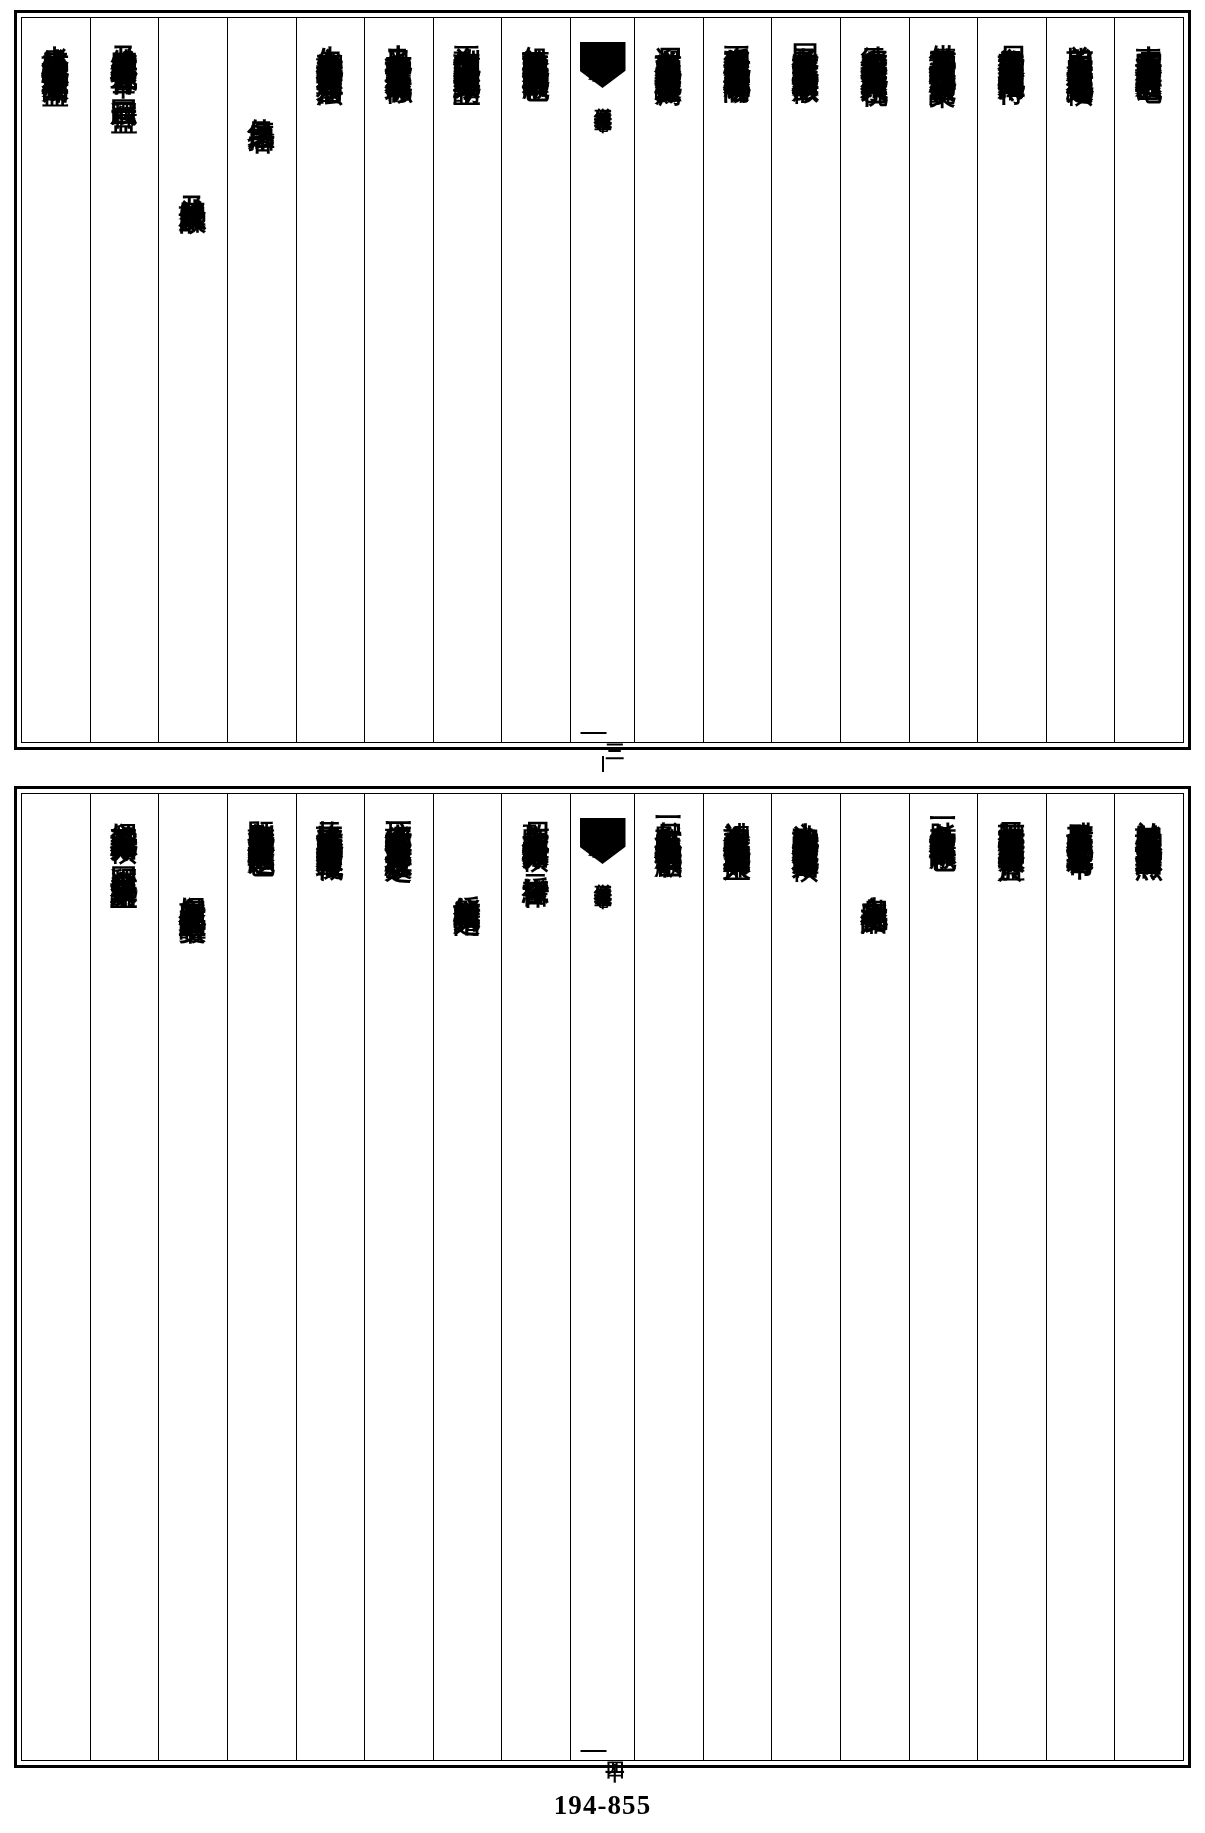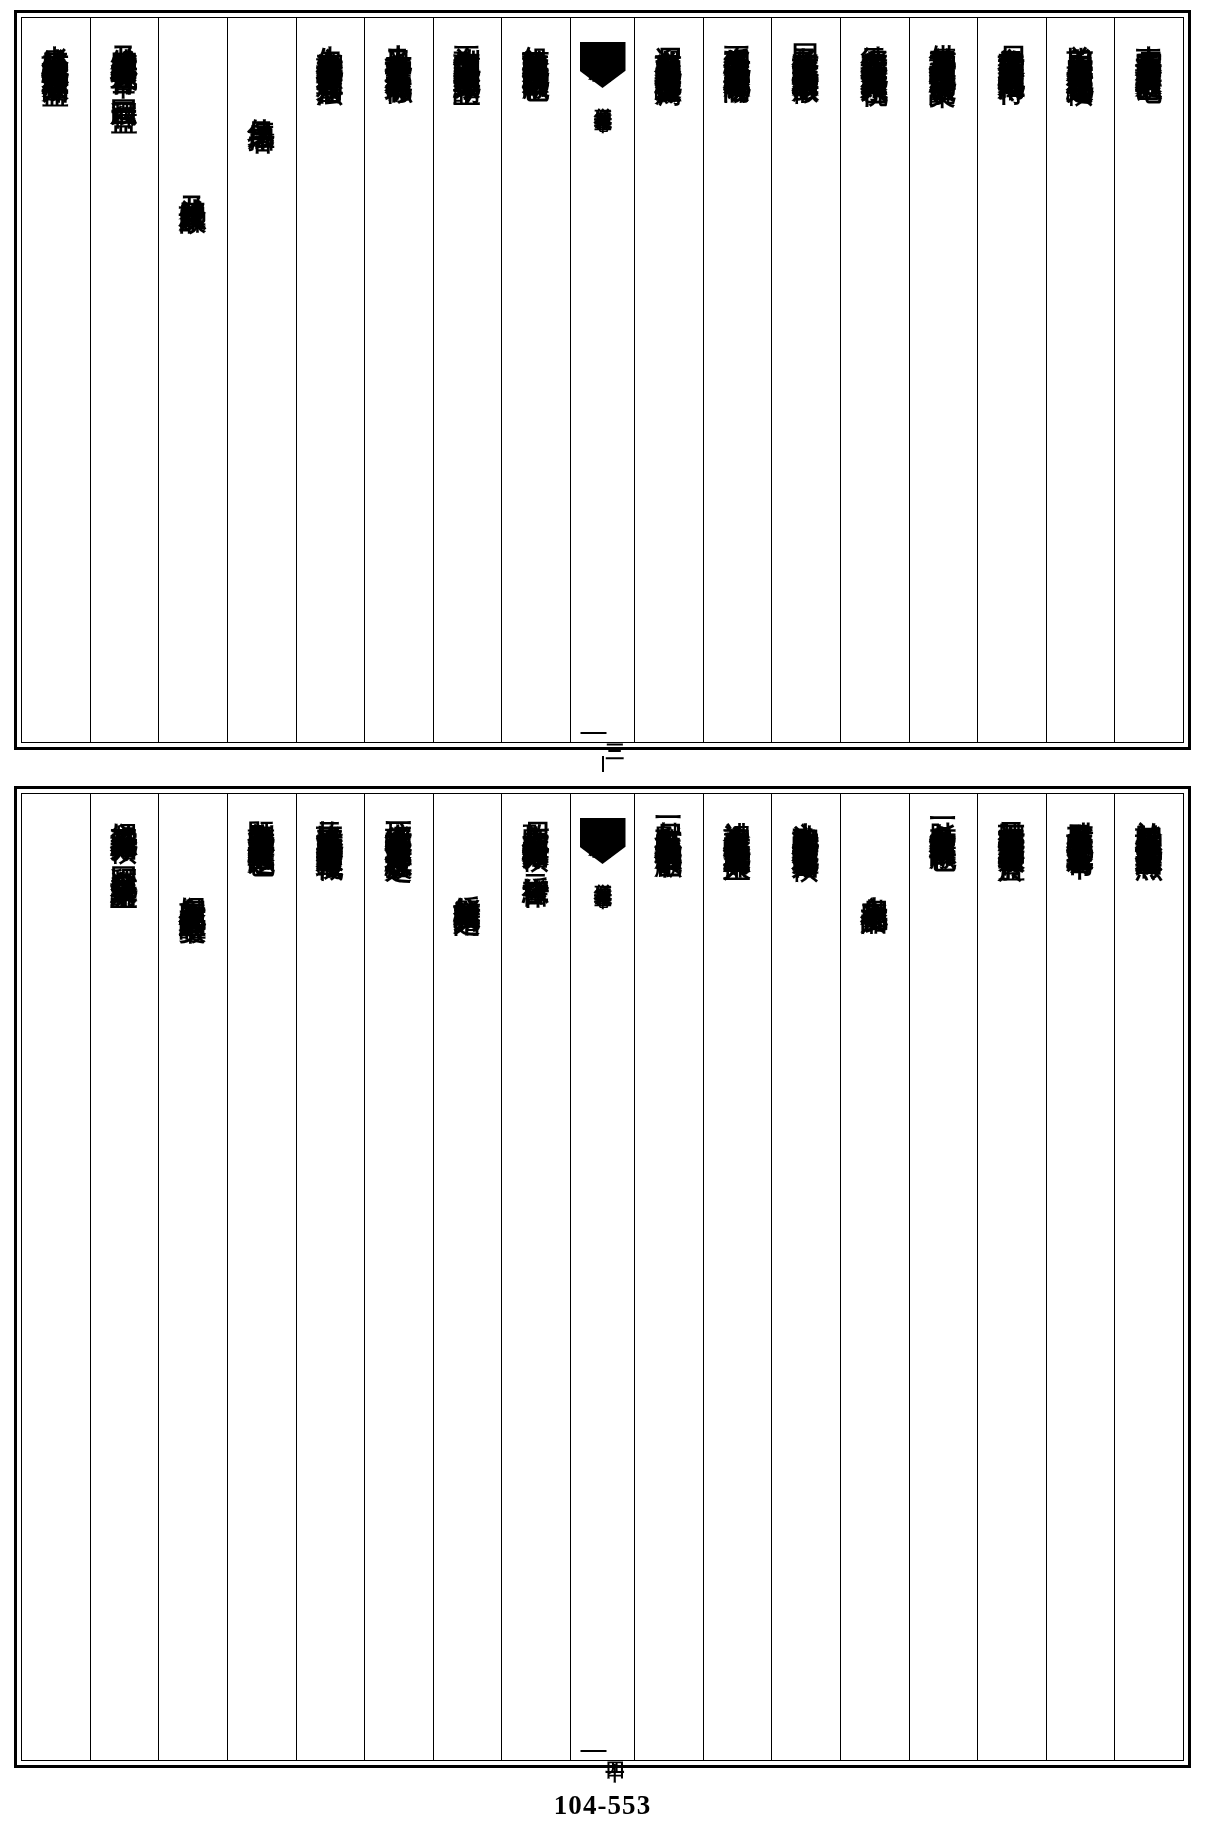--- a/index.html
+++ b/index.html
@@ -270,14 +270,14 @@
           <div class="vtext indent">主婦獻尸祝佐食同主人唯不受嘏</div>
         </div>
       <div class="col">
           <div class="vtext">主婦其洗獻於尸亦如儐　釋曰自此盡入於房論主</div>
         </div>
       <div class="col"></div>
 
     </div>
   </div>
 
-  <div class="footer">104-553</div>
+  <div class="footer">194-855</div>
 </div>
 
 </body></html>

